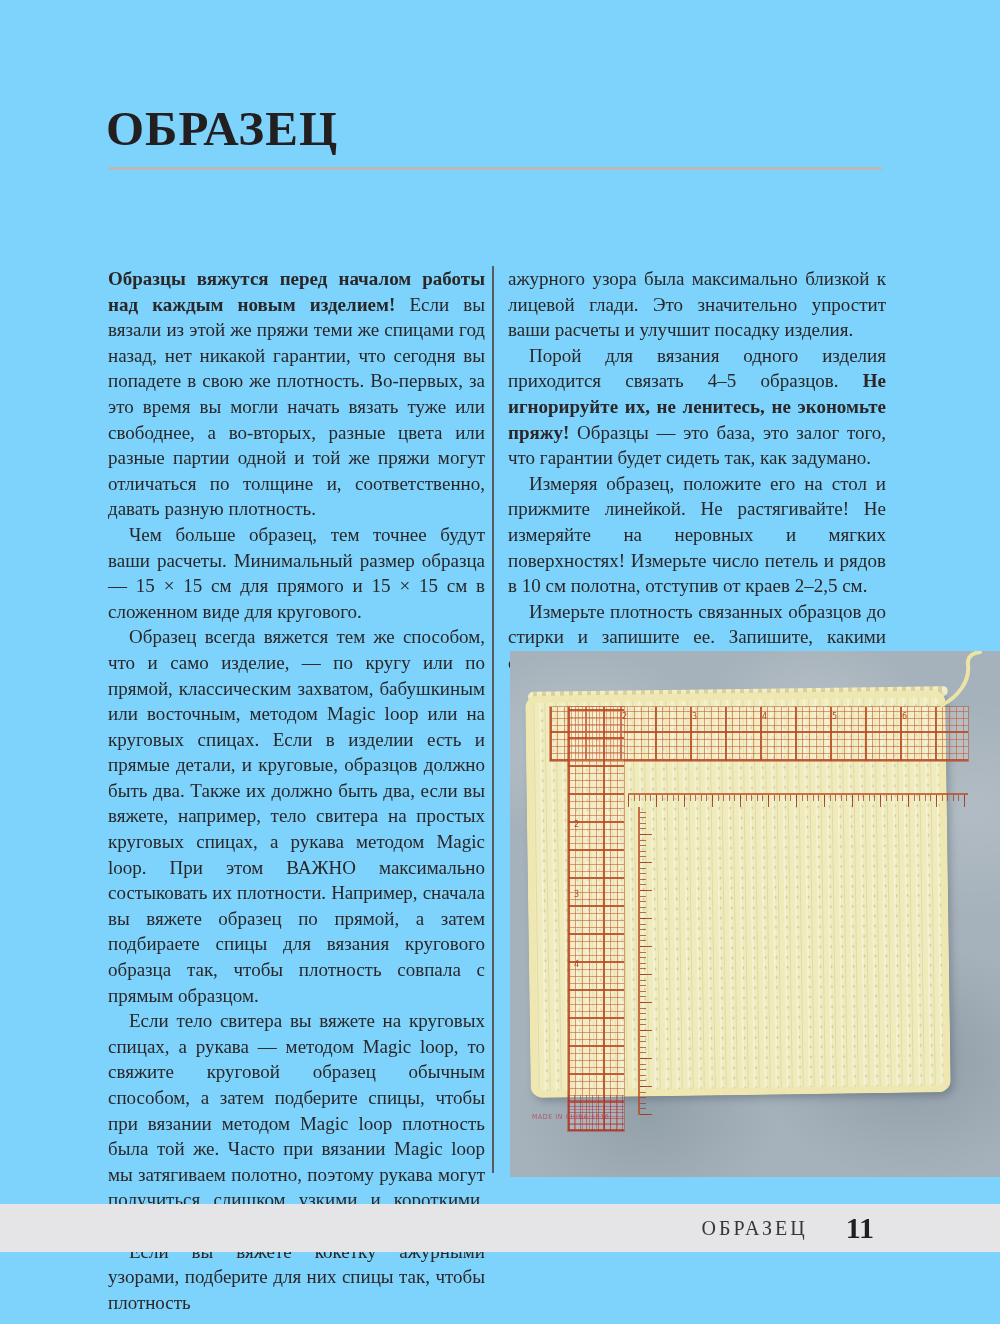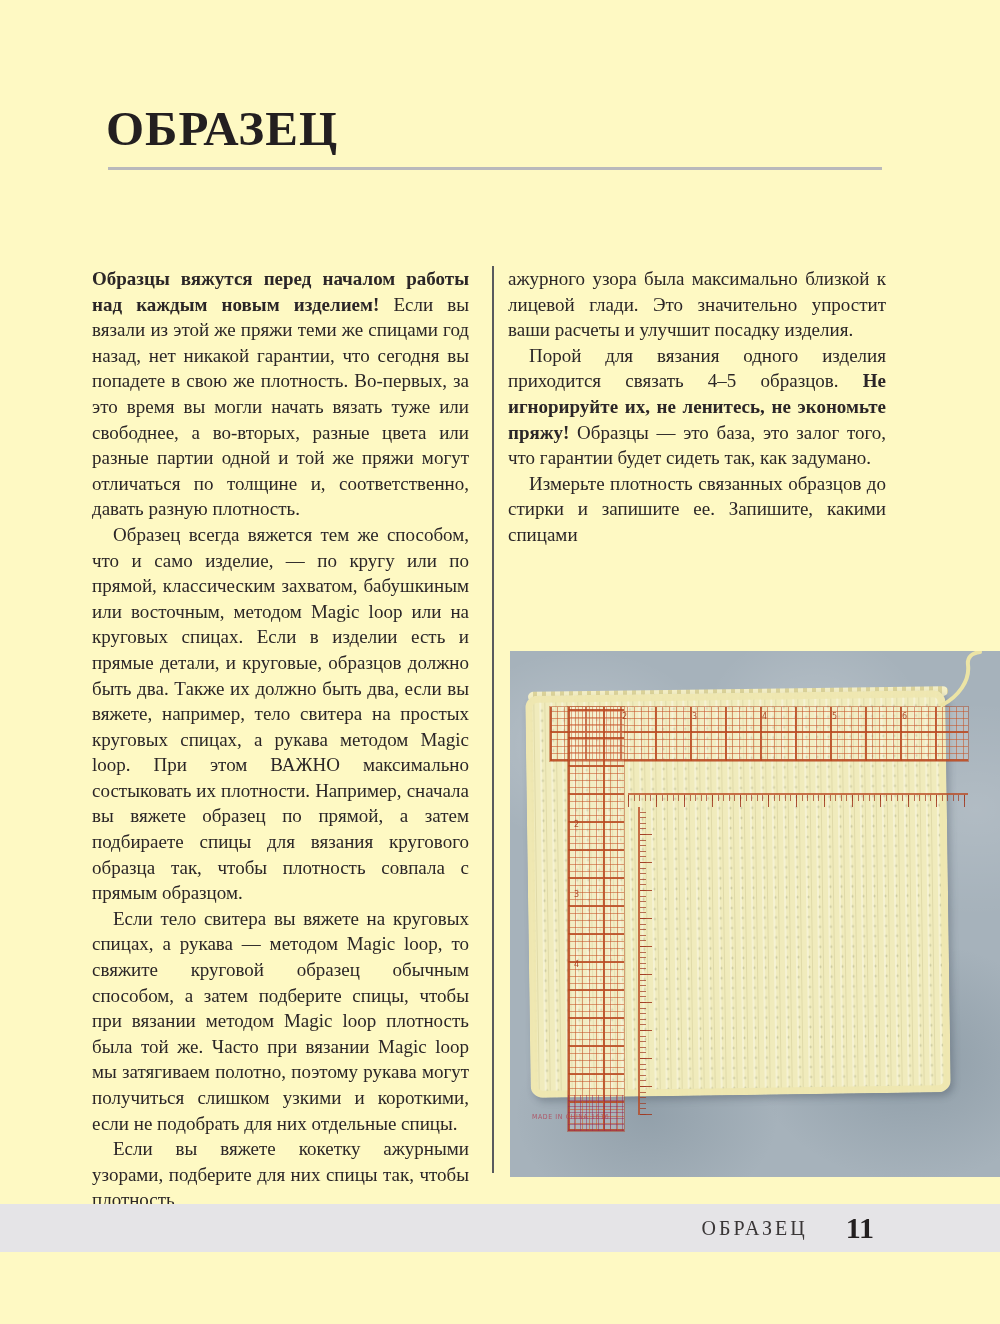--- a/index.html
+++ b/index.html
@@ -1,33 +1,33 @@
 <!DOCTYPE html>
 <html lang="ru"><head>
 <meta charset="utf-8">
 <style>
   * { margin:0; padding:0; box-sizing:border-box; }
   html,body { background:#ffffff; }
   .page {
-    position:relative; width:1000px; height:1324px; background:#fef9c3;
+    position:relative; width:1000px; height:1324px; background:#7dd3fc;
     font-family:"Liberation Serif", serif; color:#2b2627; overflow:hidden;
   }
   .title {
     position:absolute; left:106px; top:104px; line-height:1;
     font-size:49px; font-weight:bold; letter-spacing:1px; color:#231f20;
   }
   .title-rule {
     position:absolute; left:108px; top:167px; width:774px; height:3px;
     background:#b9b9bb;
   }
   .col {
     position:absolute; top:266px; font-size:19px; line-height:25.6px;
     text-align:justify; color:#2b2627;
   }
-  .col-left  { left:92px; width:377px; }
+  .col-left  { left:108px; width:377px; }
   .col-right { left:508px; width:378px; }
   .col p { margin:0; }
   .col p.indent { text-indent:21px; }
   .bold-lead { font-weight:bold; }
   .col-divider {
     position:absolute; left:492px; top:266px; width:2px; height:907px;
     background:#595b5e;
   }
   
   .photo {
@@ -114,30 +114,32 @@
 </head>
 <body>
 
 <div class="page">
 
   <h1 class="title">ОБРАЗЕЦ</h1>
   <div class="title-rule"></div>
 
   <div class="col col-left">
     <p><span class="bold-lead">Образцы вяжутся перед началом работы над каждым новым изделием!</span><span> Если вы вязали из этой же пряжи теми же спицами год назад, нет никакой гарантии, что сегодня вы попадете в свою же плотность. Во-первых, за это время вы могли начать вязать туже или свободнее, а во-вторых, разные цвета или разные партии одной и той же пряжи могут отличаться по толщине и, соответственно, давать разную плотность.</span></p>
+    <p class="indent">Чем больше образец, тем точнее будут ваши расчеты. Минимальный размер образца — 15 × 15 см для прямого и 15 × 15 см в сложенном виде для кругового.</p>
     <p class="indent">Образец всегда вяжется тем же способом, что и само изделие, — по кругу или по прямой, классическим захватом, бабушкиным или восточным, методом Magic loop или на круговых спицах. Если в изделии есть и прямые детали, и круговые, образцов должно быть два. Также их должно быть два, если вы вяжете, например, тело свитера на простых круговых спицах, а рукава методом Magic loop. При этом ВАЖНО максимально состыковать их плотности. Например, сначала вы вяжете образец по прямой, а затем подбираете спицы для вязания кругового образца так, чтобы плотность совпала с прямым образцом.</p>
     <p class="indent">Если тело свитера вы вяжете на круговых спицах, а рукава — методом Magic loop, то свяжите круговой образец обычным способом, а затем подберите спицы, чтобы при вязании методом Magic loop плотность была той же. Часто при вязании Magic loop мы затягиваем полотно, поэтому рукава могут получиться слишком узкими и короткими, если не подобрать для них отдельные спицы.</p>
     <p class="indent">Если вы вяжете кокетку ажурными узорами, подберите для них спицы так, чтобы плотность</p>
   </div>
 
   <div class="col-divider"></div>
 
   <div class="col col-right">
     <p>ажурного узора была максимально близкой к лицевой глади. Это значительно упростит ваши расчеты и улучшит посадку изделия.</p>
     <p class="indent"><span>Порой для вязания одного изделия приходится связать 4–5 образцов. </span><span class="bold-lead">Не игнорируйте их, не ленитесь, не экономьте пряжу!</span><span> Образцы — это база, это залог того, что гарантии будет сидеть так, как задумано.</span></p>
+    <p class="indent">Измеряя образец, положите его на стол и прижмите линейкой. Не растягивайте! Не измеряйте на неровных и мягких поверхностях! Измерьте число петель и рядов в 10 см полотна, отступив от краев 2–2,5 см.</p>
     <p class="indent">Измерьте плотность связанных образцов до стирки и запишите ее. Запишите, какими спицами</p>
   </div>
 
   <div class="photo">
     <div class="swatch-castons"></div>
     <div class="swatch"></div>
     <div class="ruler ruler-h"></div>
     <div class="ruler ruler-v"></div>
     <div class="ruler-v-foot"></div>
     <div class="scale-h"></div>

